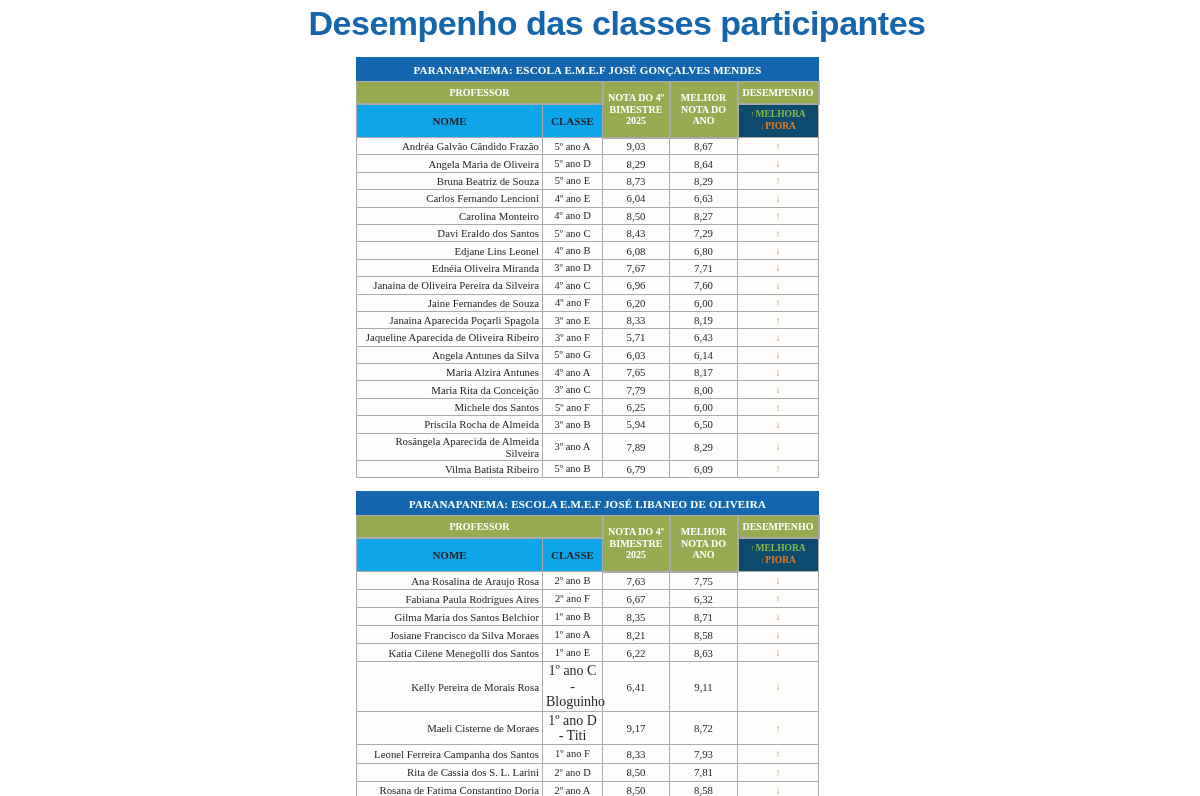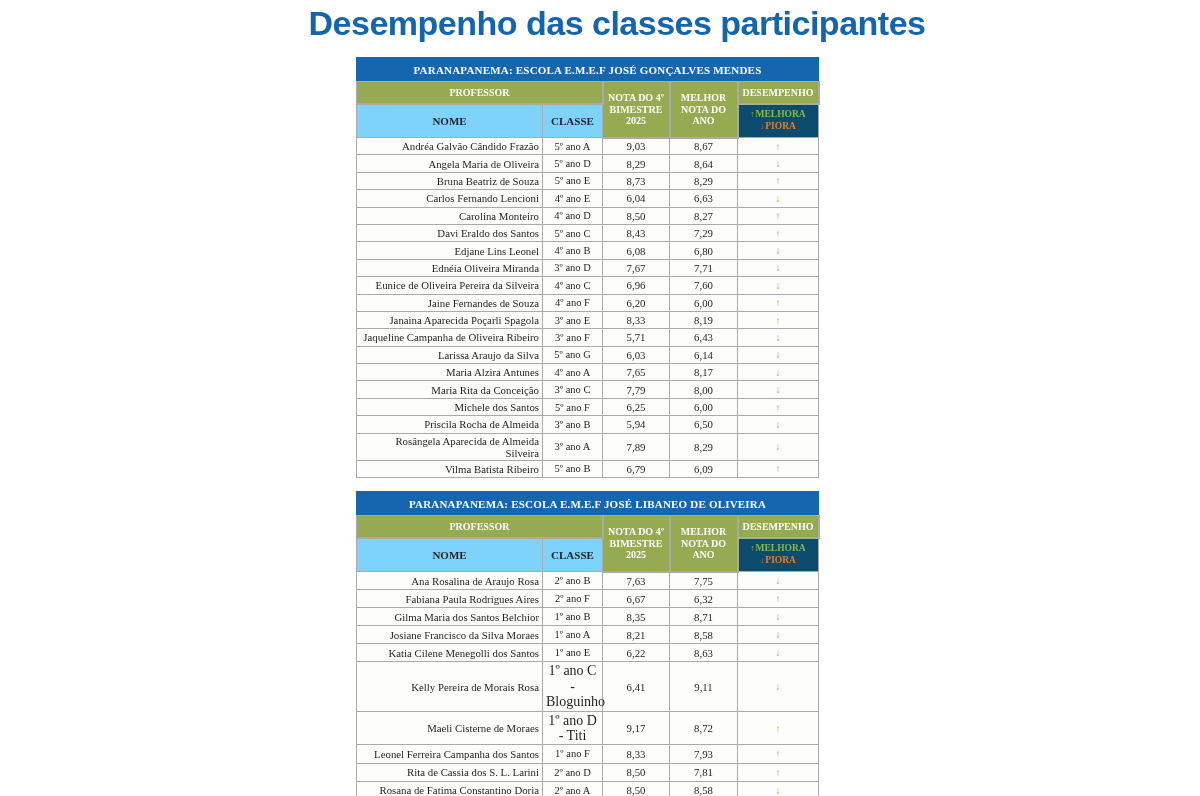--- a/index.html
+++ b/index.html
@@ -48,21 +48,21 @@
     background: #96aa52;
     color: #ffffff;
     font-weight: bold;
     text-align: center;
     border: 1px solid #ffffff;
     outline: 1px solid #aaaaaa;
   }
   .row-professor th { height: 22px; font-size: 10px; }
   .row-sub th { height: 34px; }
   .th-white {
-    background: #7dd3fc;
+    background: #0ea5e9;
     color: #231f20;
     font-size: 11px;
     font-weight: bold;
     text-align: center;
     margin-top: 28px;
   }
   .nota-head { font-size: 10px; line-height: 1.15; margin-top: 19px; }
   .legend-cell { background: #0c4a6e; font-size: 9.5px; font-weight: bold; line-height: 1.25; text-align: center; }
   .legend-up { color: #86b94e; display: block; }
   .legend-down { color: #e87e26; display: block; }
@@ -161,49 +161,49 @@
         <td class="trend"><span class="down">↓</span></td>
       </tr>
       <tr>
         <td class="nome">Ednéia Oliveira Miranda</td>
         <td class="classe">3º ano D</td>
         <td class="num">7,67</td>
         <td class="num">7,71</td>
         <td class="trend"><span class="down">↓</span></td>
       </tr>
       <tr>
-        <td class="nome">Eunice de Oliveira Pereira da Silveira</td>
+        <td class="nome">Janaina de Oliveira Pereira da Silveira</td>
         <td class="classe">4º ano C</td>
         <td class="num">6,96</td>
         <td class="num">7,60</td>
         <td class="trend"><span class="down">↓</span></td>
       </tr>
       <tr>
         <td class="nome">Jaine Fernandes de Souza</td>
         <td class="classe">4º ano F</td>
         <td class="num">6,20</td>
         <td class="num">6,00</td>
         <td class="trend"><span class="up">↑</span></td>
       </tr>
       <tr>
         <td class="nome">Janaina Aparecida Poçarli Spagola</td>
         <td class="classe">3º ano E</td>
         <td class="num">8,33</td>
         <td class="num">8,19</td>
         <td class="trend"><span class="up">↑</span></td>
       </tr>
       <tr>
-        <td class="nome">Jaqueline Campanha de Oliveira Ribeiro</td>
+        <td class="nome">Jaqueline Aparecida de Oliveira Ribeiro</td>
         <td class="classe">3º ano F</td>
         <td class="num">5,71</td>
         <td class="num">6,43</td>
         <td class="trend"><span class="down">↓</span></td>
       </tr>
       <tr>
-        <td class="nome">Larissa Araujo da Silva</td>
+        <td class="nome">Angela Antunes da Silva</td>
         <td class="classe">5º ano G</td>
         <td class="num">6,03</td>
         <td class="num">6,14</td>
         <td class="trend"><span class="down">↓</span></td>
       </tr>
       <tr>
         <td class="nome">Maria Alzira Antunes</td>
         <td class="classe">4º ano A</td>
         <td class="num">7,65</td>
         <td class="num">8,17</td>

